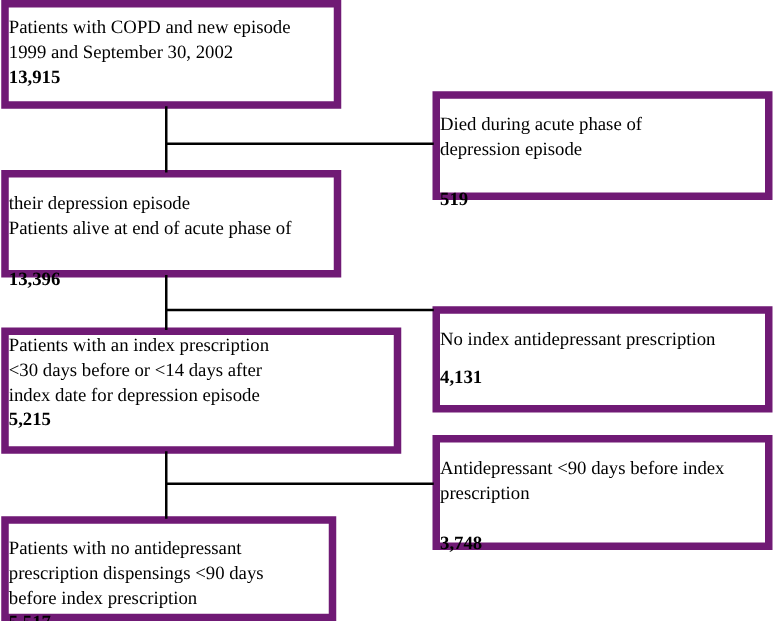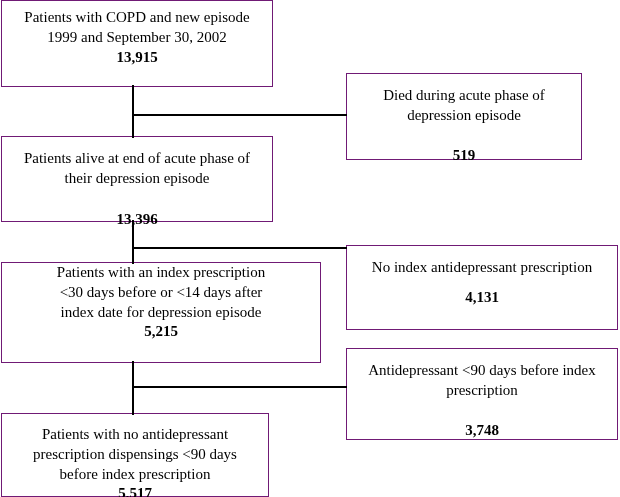--- a/index.html
+++ b/index.html
@@ -12,26 +12,25 @@
     width: 620px;
     height: 497px;
     background: #ffffff;
     font-family: "Liberation Serif", "DejaVu Serif", serif;
     color: #000000;
     overflow: hidden;
   }
   .node {
     position: absolute;
     box-sizing: border-box;
-    border: 1px solid #701a75;
+    border: 6px solid #701a75;
     background: #ffffff;
     display: flex;
     flex-direction: column;
     align-items: center;
-    text-align: center;
   }
   .node .lines {
     width: 100%;
   }
   .node .line {
     display: block;
     font-size: 15px;
     line-height: 1.32;
     white-space: nowrap;
   }
@@ -73,22 +72,22 @@
   <div class="node main-node" style="left:1px; top:0px; width:272px; height:87px;">
     <div class="lines">
       <span class="line">Patients with COPD and new episode</span>
       <span class="line">1999 and September 30, 2002</span>
       <span class="count">13,915</span>
     </div>
   </div>
 
   <div class="node main-node" style="left:1px; top:136px; width:272px; height:86px; padding-top:12px;">
     <div class="lines">
+      <span class="line">their depression episode</span>
       <span class="line">Patients alive at end of acute phase of</span>
-      <span class="line">their depression episode</span>
       <span class="count" style="margin-top:21px;">13,396</span>
     </div>
   </div>
 
   <div class="node main-node" style="left:1px; top:262px; width:320px; height:101px; padding-top:0;">
     <div class="lines">
       <span class="line">Patients with an index prescription</span>
       <span class="line">&lt;30 days before or &lt;14 days after</span>
       <span class="line">index date for depression episode</span>
       <span class="count">5,215</span>
@@ -97,21 +96,21 @@
 
   <div class="node main-node" style="left:1px; top:413px; width:268px; height:84px; padding-top:11px;">
     <div class="lines">
       <span class="line">Patients with no antidepressant</span>
       <span class="line">prescription dispensings &lt;90 days</span>
       <span class="line">before index prescription</span>
       <span class="count">5,517</span>
     </div>
   </div>
 
-  <div class="node excl-node" style="left:346px; top:73px; width:236px; height:87px;">
+  <div class="node excl-node" style="left:346px; top:73px; width:272px; height:87px;">
     <div class="lines">
       <span class="line">Died during acute phase of</span>
       <span class="line">depression episode</span>
       <span class="count">519</span>
     </div>
   </div>
 
   <div class="node excl-node" style="left:346px; top:210px; width:272px; height:85px;margin-top:35px;">
     <div class="lines">
       <span class="line">No index antidepressant prescription</span>

